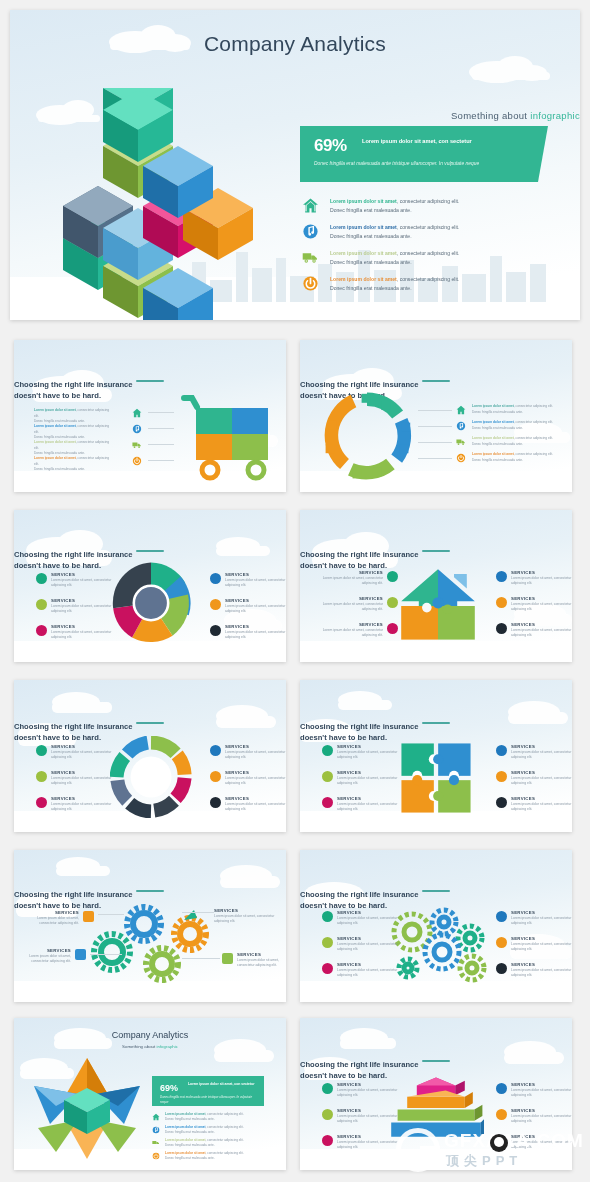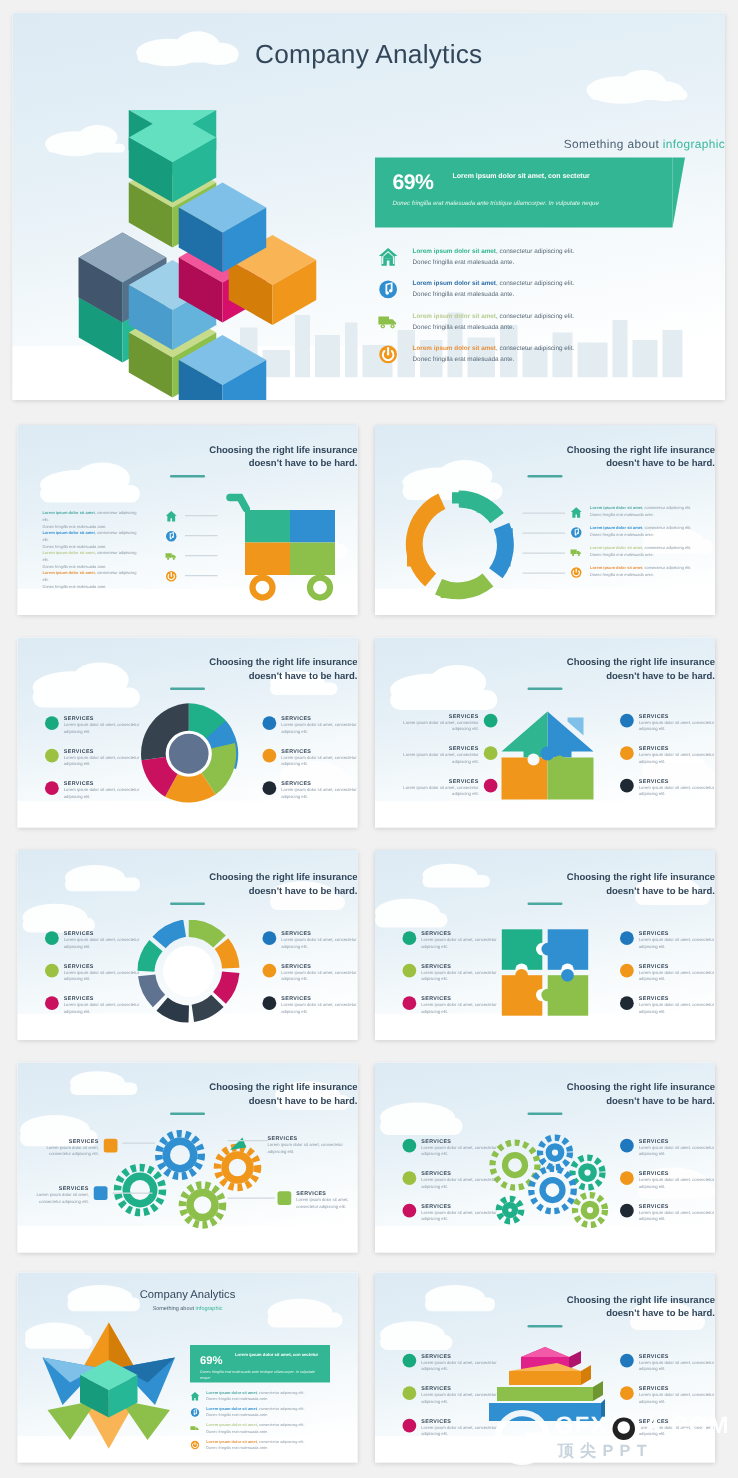--- a/index.html
+++ b/index.html
@@ -66,22 +66,22 @@
     position:absolute; left:0; top:1px; width:17px; height:17px;
   }
   .btext{
     position:absolute; left:28px; top:1px; width:206px;
     font-size:5.1px; line-height:1.75; color:#5a6b7a;
   }
   .btext b{ font-weight:bold; }
 
   
   .t-title{
-    position:absolute; left:0; right:0; text-align:right;
-    font-size:7.6px; font-weight:bold; color:#33475b; line-height:1.45;
+    position:absolute; left:0; right:0; text-align:left;
+    font-size:7.6px; font-weight:bold; color:#33475b; line-height:1.45;margin-top:25px;
   }
   .t-rule{
     position:absolute; left:50%; transform:translateX(-50%);
     width:28px; height:2px; background:#4aa8a0; border-radius:1px;
   }
   .t-ctitle{
     position:absolute; left:0; right:0; text-align:center;
     font-size:9px; color:#33475b;
   }
   .t-csub{

